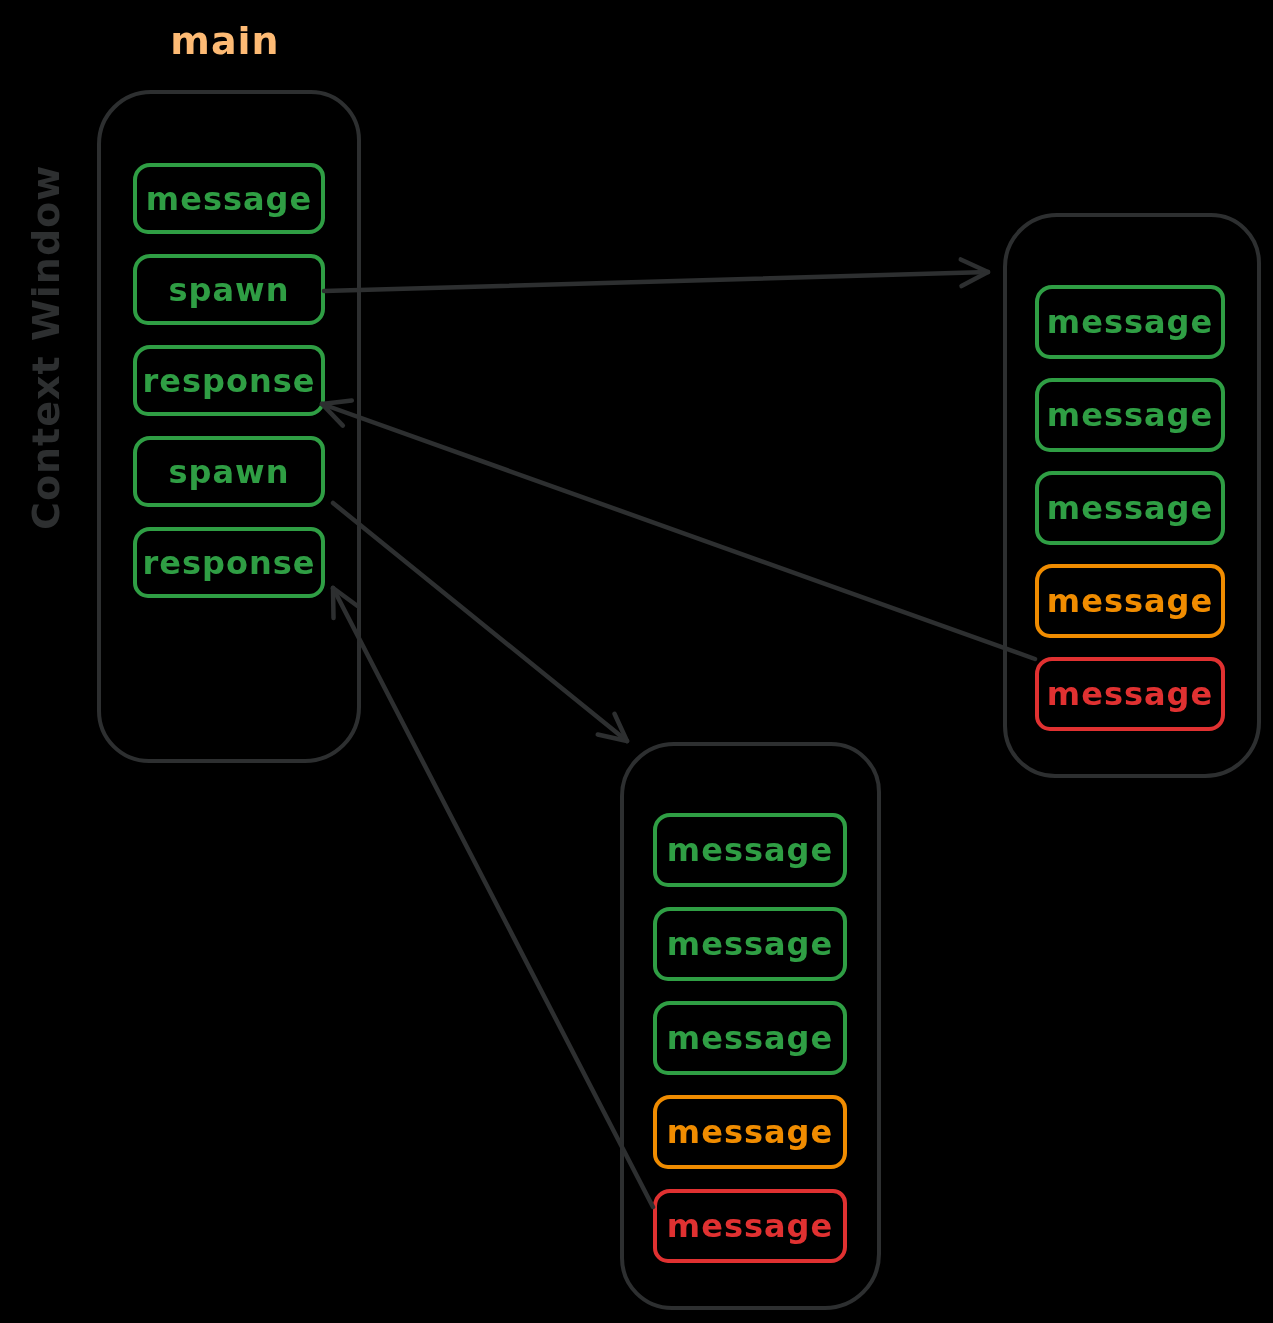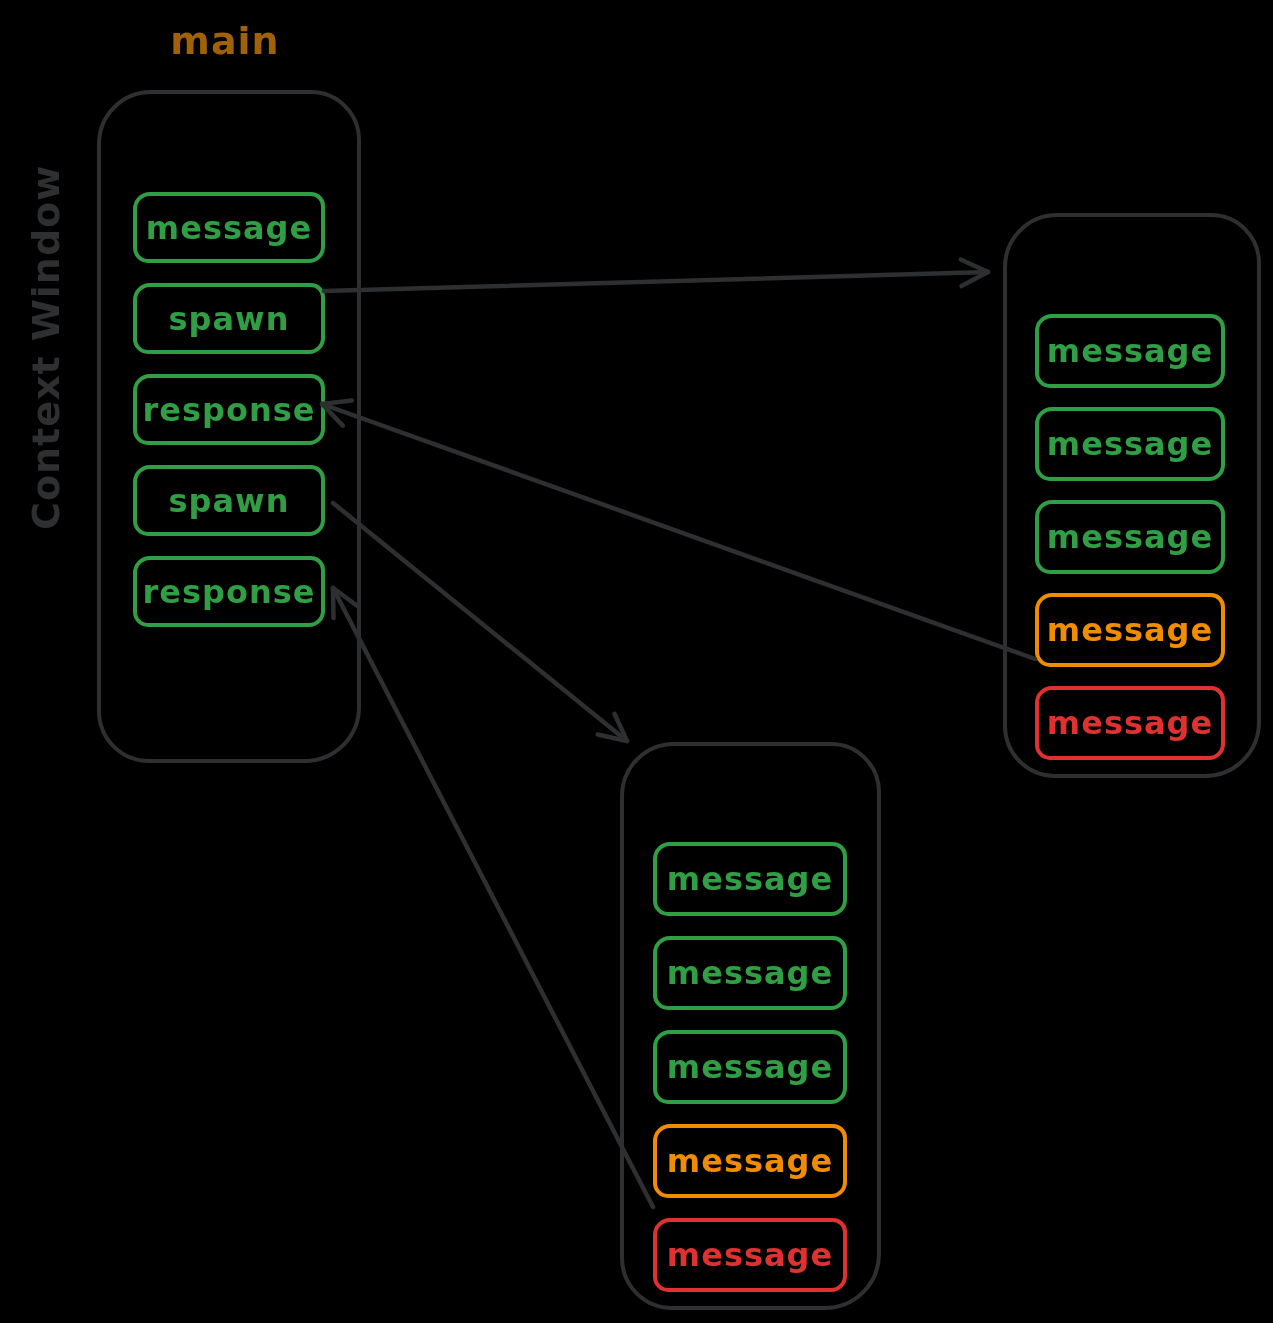--- a/index.html
+++ b/index.html
@@ -12,35 +12,35 @@
   
   .container-frame{
     position:absolute;border:4px solid #2d2f30;background:transparent;
     border-radius:54px 50px 56px 52px;
   }
   #main-frame{left:97px;top:90px;width:256px;height:665px;}
   #sub1-frame{left:1003px;top:213px;width:250px;height:557px;}
   #sub2-frame{left:620px;top:742px;width:253px;height:560px;}
 
   .frame-title{
-    position:absolute;color:#a16207;font-weight:bold;font-size:38px;
+    position:absolute;color:#fdba74;font-weight:bold;font-size:38px;
     line-height:42px;text-align:center;letter-spacing:1px;
   }
   #main-title{left:97px;top:20px;width:256px;}
   #sub1-title{left:1011px;top:142px;width:250px;}
   #sub2-title{left:630px;top:670px;width:252px;}
 
   #context-label{
     position:absolute;left:-110px;top:355px;width:312px;height:38px;
     line-height:38px;text-align:center;white-space:nowrap;
     transform:rotate(-90deg);
     color:#2d2f30;font-weight:bold;font-size:38px;letter-spacing:1px;
   }
 
-  .stack{position:absolute;display:flex;flex-direction:column;margin-top:29px;}
+  .stack{position:absolute;display:flex;flex-direction:column;}
   #main-stack{left:133px;top:163px;width:192px;gap:20px;}
   #sub1-stack{left:1035px;top:285px;width:190px;gap:19px;}
   #sub2-stack{left:653px;top:813px;width:194px;gap:20px;}
 
   .msg-box{
     box-sizing:border-box;flex:none;width:100%;
     border:4px solid;border-radius:17px 14px 16px 15px;
     display:flex;align-items:center;justify-content:center;
     font-size:32px;font-weight:bold;letter-spacing:1px;
     background:transparent;

